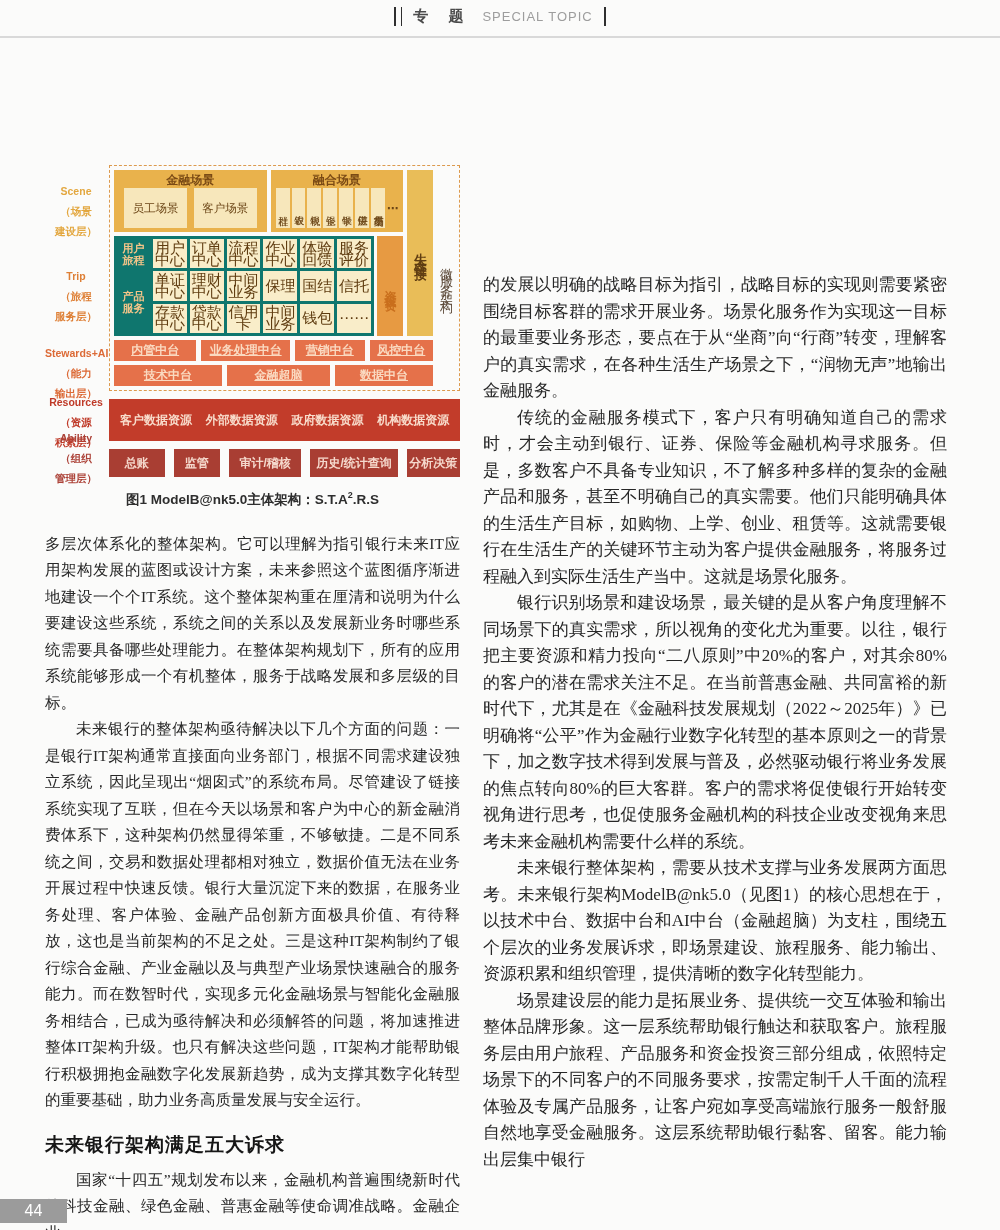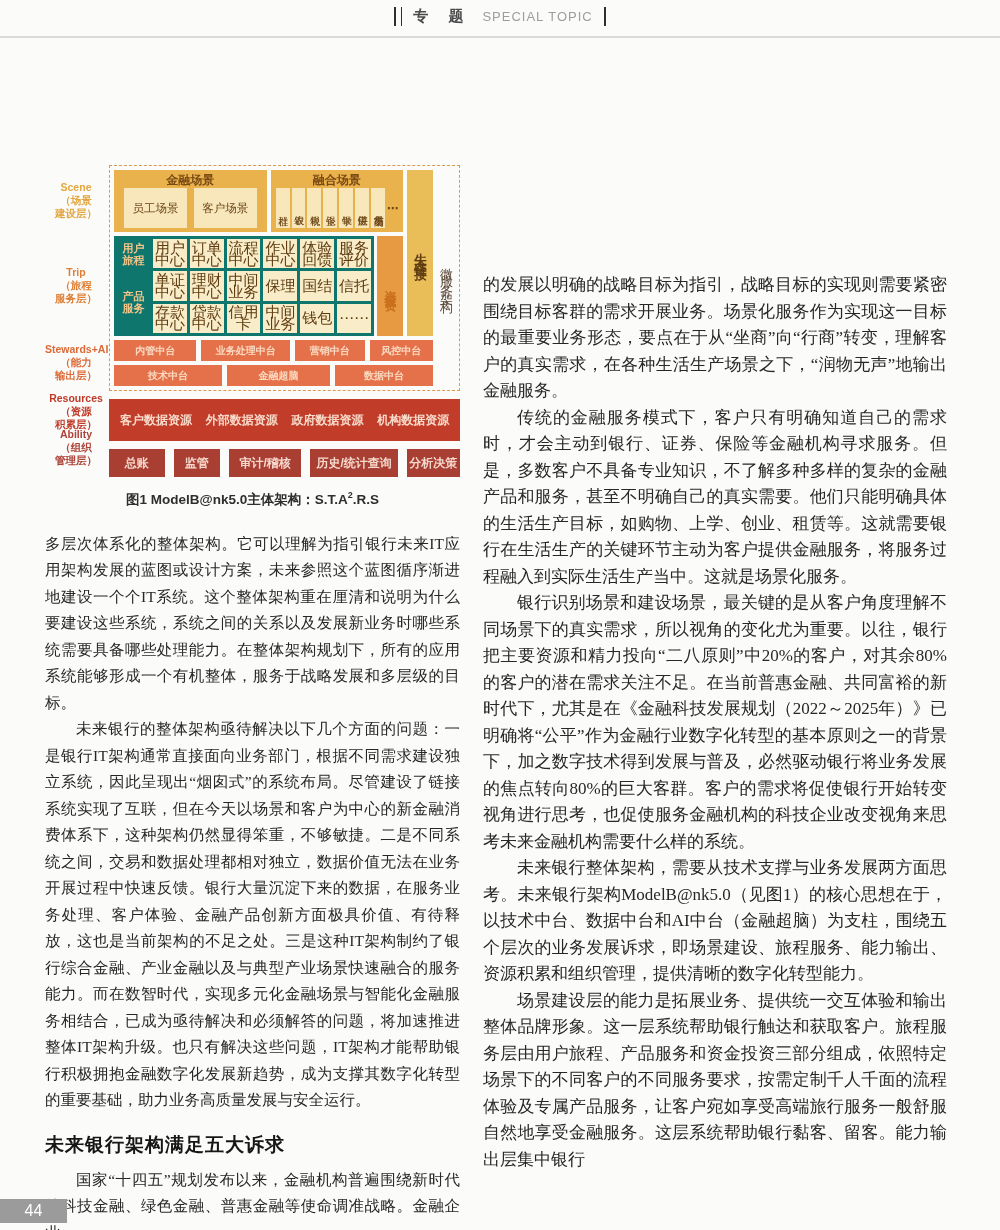--- a/index.html
+++ b/index.html
@@ -17,21 +17,21 @@
   .col-left{position:absolute;left:45px;top:165px;width:415px;}
   .col-right{position:absolute;left:483px;top:272px;width:464px;}
   p.body{margin:0;text-align:justify;color:#272727;}
   .col-left p.body{font-size:15.5px;line-height:26.5px;}
   .col-right p.body{font-size:17px;line-height:26.5px;}
   p.indent{text-indent:2em;}
   h2.section{margin:18px 0 9px 0;font-size:19px;font-weight:700;color:#161616;
              font-family:"Liberation Sans","DejaVu Sans",sans-serif;letter-spacing:1px;}
   
   .figure{position:relative;margin-bottom:22px;font-family:"Liberation Sans","DejaVu Sans",sans-serif;}
-  .flabel{position:absolute;left:0;width:62px;text-align:center;font-size:10.5px;line-height:13px;
+  .flabel{position:absolute;left:0;width:62px;text-align:center;font-size:10.5px;line-height:20px;
           font-weight:700;white-space:pre-line;}
   .ll-0{color:#e3a73f;top:16px;} .ll-1{color:#de7f35;top:101px;} .ll-2{color:#dc6a36;top:178px;}
   .ll-3{color:#bf3a28;top:227px;} .ll-4{color:#ac4238;top:263px;}
   .fdiagram{margin-left:64px;}
   .dashed{border:1px dashed #dc9a4e;padding:4px;display:grid;grid-template-columns:1fr 26px 18px;
           grid-template-rows:auto auto;gap:4px;}
   .upper{grid-column:1;grid-row:1;display:flex;flex-direction:column;gap:4px;}
   .scene-row{display:flex;gap:4px;height:62px;}
   .scene-box{background:#e9b24c;padding:2px 3px 3px 3px;display:flex;flex-direction:column;}
   .fin{flex:1.16;} .fus{flex:1;}
@@ -56,21 +56,21 @@
   .fund span{writing-mode:vertical-rl;text-orientation:upright;font-size:12px;color:#c96f1d;
              font-weight:700;letter-spacing:3px;}
   .eco{grid-column:2;grid-row:1;background:#e9bd58;display:flex;align-items:center;justify-content:center;}
   .eco span{writing-mode:vertical-rl;text-orientation:upright;font-size:12.5px;color:#5f3d12;
             font-weight:700;letter-spacing:5px;}
   .micro{grid-column:3;grid-row:1/3;display:flex;align-items:center;justify-content:center;}
   .micro span{writing-mode:vertical-rl;text-orientation:upright;font-size:13px;color:#5a4736;letter-spacing:8px;}
   .ability{grid-column:1/3;grid-row:2;display:flex;flex-direction:column;gap:4px;}
   .ab-row{display:flex;gap:5px;height:21px;}
   .ab-box{background:#e5714a;color:#fad9c0;display:flex;align-items:center;justify-content:center;
-          font-size:10px;font-weight:600;}
+          font-size:12px;font-weight:600;text-decoration:underline;}
   .ab-r1-0{flex:1.3;} .ab-r1-1{flex:1.4;} .ab-r1-2{flex:1.1;} .ab-r1-3{flex:1.0;}
   .ab-r2-0{flex:1.1;} .ab-r2-1{flex:1.05;} .ab-r2-2{flex:1.0;}
   .resources{margin-top:8px;height:42px;background:#c23c2a;display:flex;align-items:center;
              justify-content:space-around;color:#f8dccb;font-size:12px;font-weight:600;padding:0 4px;text-align:center;}
   .stewards{margin-top:8px;height:28px;display:flex;gap:9px;}
   .st-box{background:#a93e33;color:#f5d8cc;display:flex;align-items:center;justify-content:center;
           font-size:12px;font-weight:600;}
   .st-0{flex:1.15;} .st-1{flex:0.95;} .st-2{flex:1.5;} .st-3{flex:1.8;} .st-4{flex:1.1;}
   .caption{margin-top:13px;text-align:center;font-size:13.5px;font-weight:700;color:#2e2e2e;}
   .caption sup{font-size:9px;}

